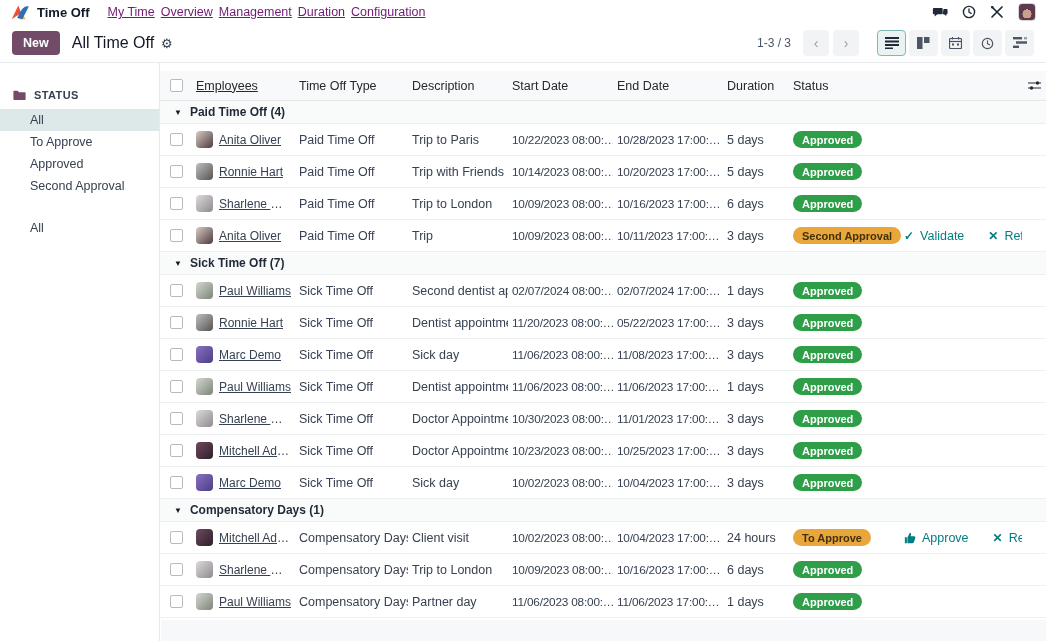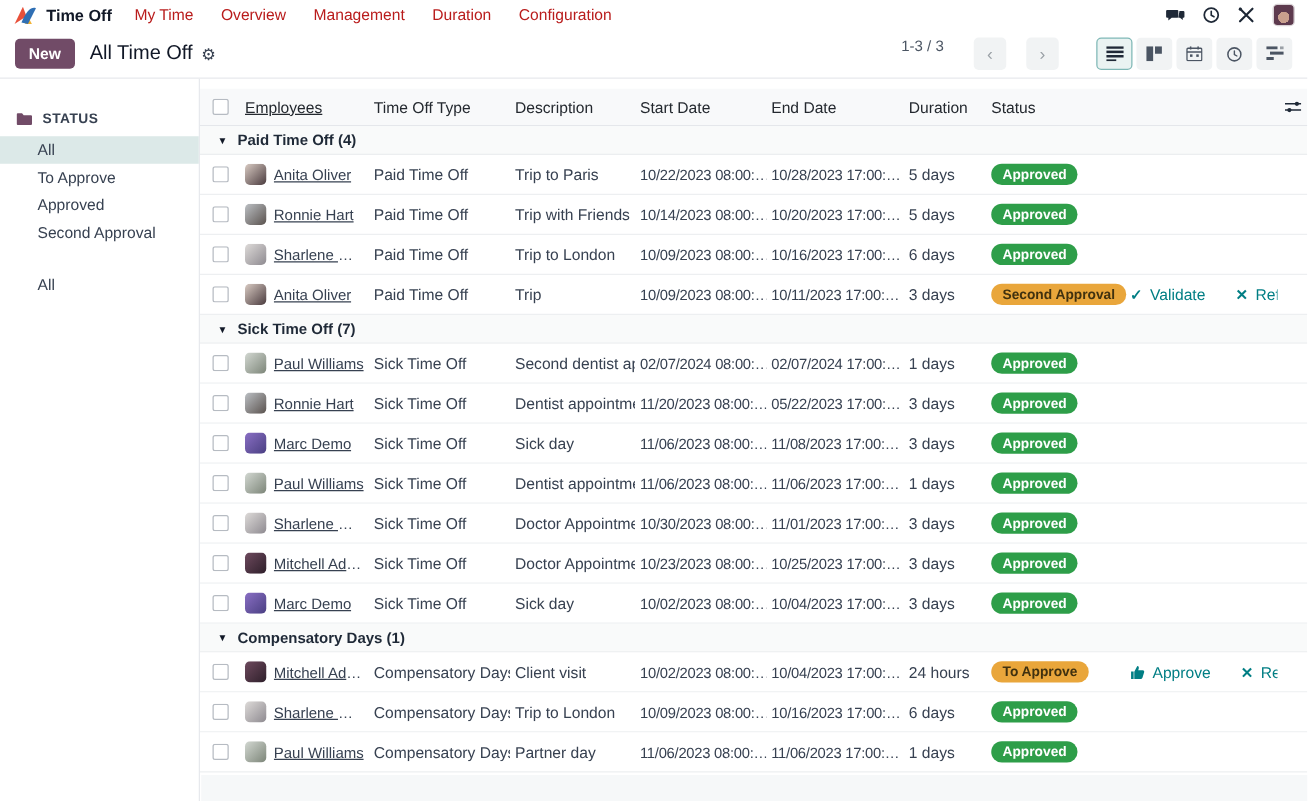--- a/index.html
+++ b/index.html
@@ -2,21 +2,21 @@
 <html><head>
 <meta charset="utf-8">
 <style>
   * { box-sizing: border-box; margin: 0; padding: 0; }
   html,body { width:1046px; height:641px; overflow:hidden; background:#fff;
     font-family:"Liberation Sans", sans-serif; color:#374151; }
 
   
   .navbar { height:24px; display:flex; align-items:center; padding:0 10px; gap:18px; font-size:12.5px; }
   .brand { display:flex; align-items:center; gap:7px; font-weight:bold; color:#111827; font-size:13px; }
-  .nav-menu { display:flex; gap:22px; color:#b91c1c; }
+  .nav-menu { display:flex; gap:6px; color:#701a75;text-decoration:underline; }
   .nav-menu span { cursor:pointer; }
   .systray { margin-left:auto; display:flex; align-items:center; gap:14px; }
   .systray svg { display:block; }
   .tray-avatar { width:18px; height:18px; border-radius:4px;
     background: radial-gradient(circle at 50% 62%, #c9a08e 0 35%, #5d3a4e 36%);
     border:1px solid #d9d3d6; }
 
   
   .control-panel { height:38px; position:relative; display:flex; align-items:center; padding:0 12px; }
   .btn-new { background:#714B67; color:#fff; border:none; border-radius:4px;
@@ -33,21 +33,21 @@
   .facet-ico { background:#0E8384; color:#fff; width:21px; height:21px; display:flex;
     align-items:center; justify-content:center; }
   .facet-label { padding:0 6px 0 8px; }
   .facet-x { padding:0 7px 0 2px; color:#6b7280; font-size:10px; cursor:pointer; }
   .search-input { border:none; outline:none; flex:1; font-size:12.5px; color:#374151;
     padding:0 8px; background:transparent; font-family:"Liberation Sans",sans-serif; }
   .search-input::placeholder { color:#9CA3AF; }
   .search-caret { width:30px; align-self:stretch; border-left:1px solid #D8DADD; display:flex;
     align-items:center; justify-content:center; color:#4b5563; font-size:9px; cursor:pointer; }
 
-  .cp-right { margin-left:auto; display:flex; align-items:flex-start; gap:16px; }
+  .cp-right { margin-left:auto; display:flex; align-items:center; gap:4px; }
   .pager-text { font-size:12px; color:#4b5563; margin-right:8px; }
   .pager-btn { width:26px; height:26px; background:#F1F3F4; border:none; border-radius:4px;
     color:#9AA0A6; font-size:14px; cursor:pointer; line-height:1; }
   .switcher { display:flex; gap:3px; margin-left:14px; }
   .vs-btn { width:29px; height:26px; background:#F1F3F4; border:1px solid transparent; border-radius:4px;
     display:flex; align-items:center; justify-content:center; cursor:pointer; }
   .vs-btn.active { background:#EAF3F2; border-color:#7FB8B6; }
 
   
   .content { display:flex; height:579px; border-top:1px solid #E7E9ED; position:relative; }

